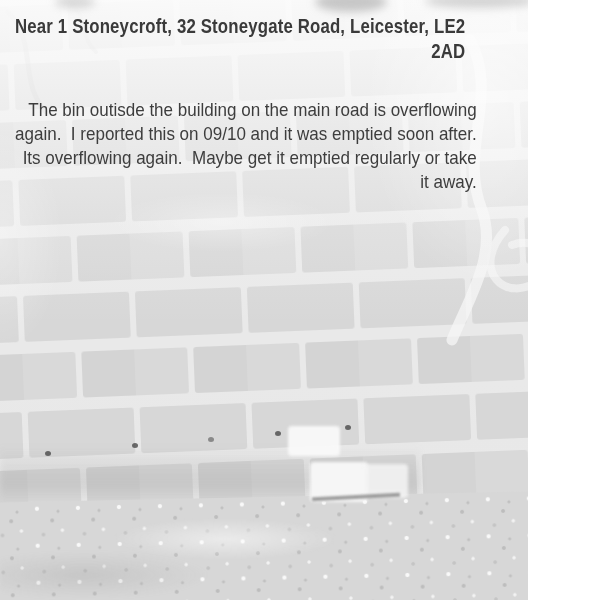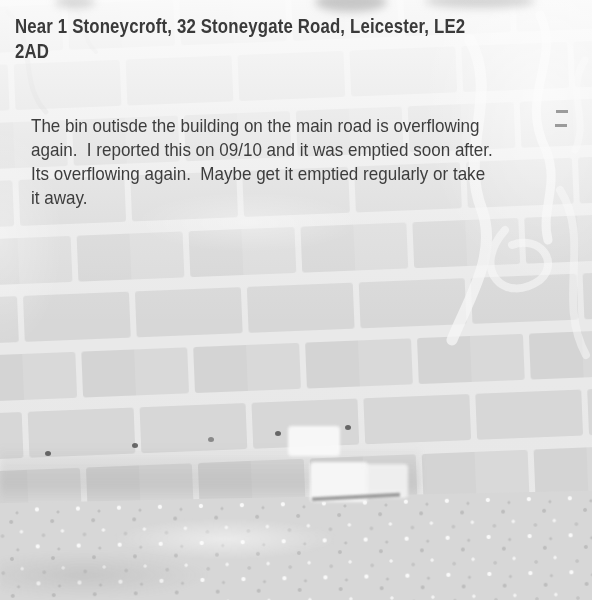--- a/index.html
+++ b/index.html
@@ -1,21 +1,22 @@
 <!DOCTYPE html>
 <html><head>
 <meta charset="utf-8">
 <style>
   html,body { margin:0; padding:0; background:#ffffff; }
   * { box-sizing:border-box; }
 
   .stage {
-    position:relative; width:592px; height:600px; overflow:hidden;
+    position:relative; width:528px; height:600px; overflow:hidden;
     font-family:"Liberation Sans","DejaVu Sans",sans-serif;
     background:linear-gradient(to bottom,#eeeeee 0%,#e4e4e4 22%,#dadada 48%,#d7d7d7 72%,#d9d9d9 100%);
+    text-align:right;
   }
 
   
   .bricks {
     position:absolute; left:-90px; top:-70px;
     transform:rotate(-2.3deg); opacity:.85; filter:blur(.7px);
   }
   .wash-top {
     position:absolute; inset:0;
     background:linear-gradient(to bottom,
@@ -83,21 +84,21 @@
   .ts2 { left:55px;  top:-4px; width:40px; height:12px; background:rgba(160,160,160,.4); }
   .ts3 { left:425px; top:-6px; width:110px; height:14px; background:rgba(165,165,165,.45); }
 
   
   .text-layer { position:absolute; inset:0; color:#3a3a3a; }
   .location-title {
     position:absolute; left:15px; top:13px; margin:0;
     font-size:21px; font-weight:bold; line-height:25px; letter-spacing:.2px;
   }
   .description {
-    position:absolute; left:15px; top:98px; margin:16px;
+    position:absolute; left:15px; top:98px; margin:0;
     font-size:18.5px; font-weight:normal; line-height:24px; color:#3d3d3d;
   }
   .tline { display:block; white-space:pre; transform:scaleX(.8); transform-origin:0 50%; }
   .bline { display:block; white-space:pre; transform:scaleX(.92); transform-origin:0 50%; }
 </style>
 </head>
 <body>
 
 <div class="stage">
 

